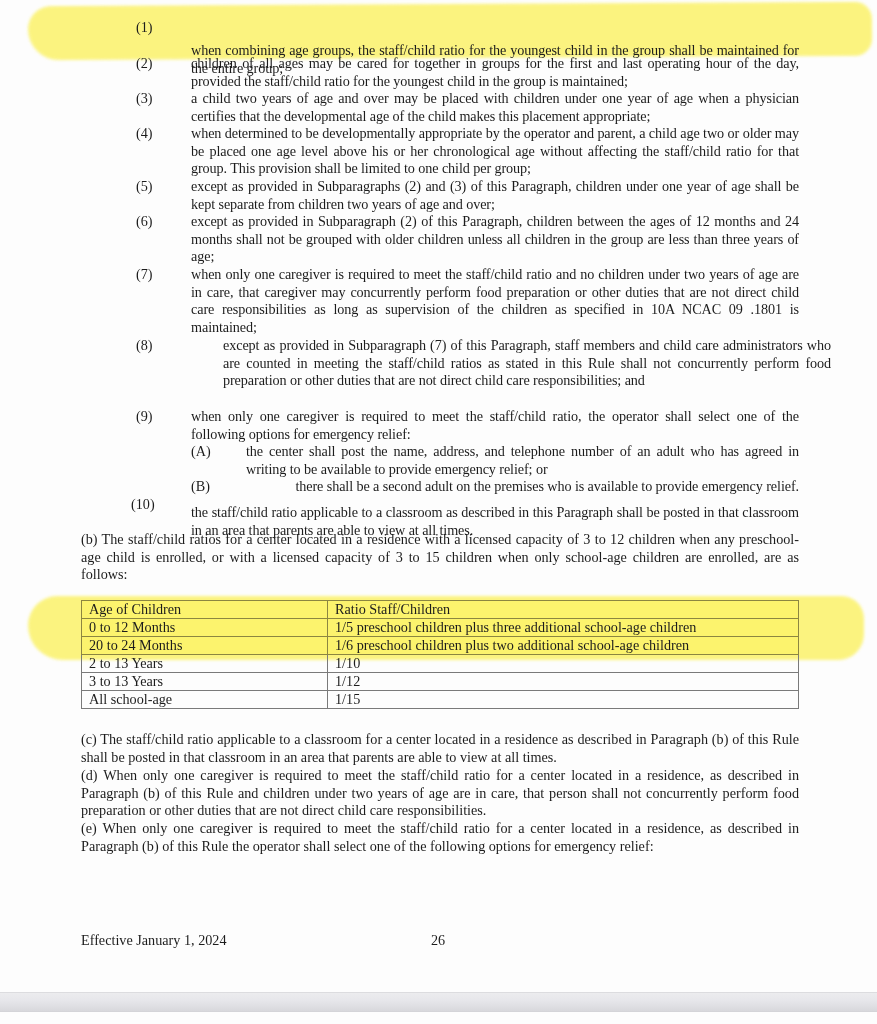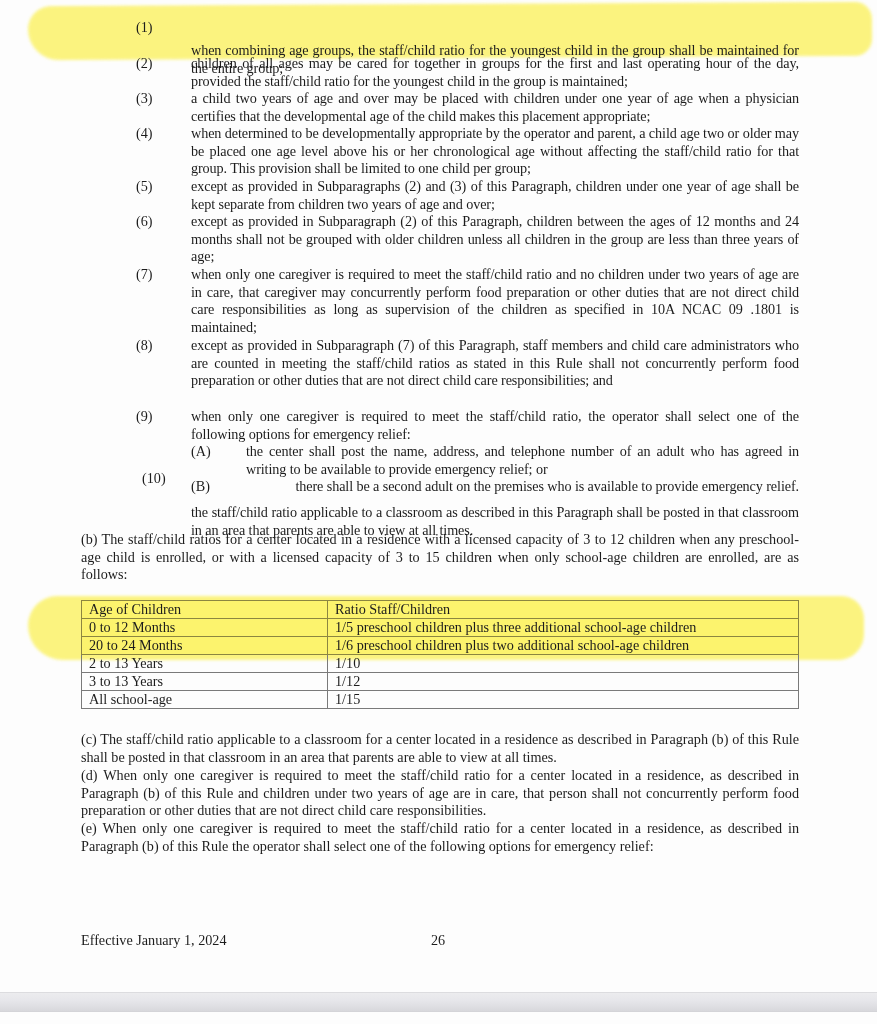--- a/index.html
+++ b/index.html
@@ -56,32 +56,32 @@
   <div class="num" style="left:136px; top:178px;">(5)</div>
   <div class="txt item" style="top:178px;">except as provided in Subparagraphs (2) and (3) of this Paragraph, children under one year of age shall be kept separate from children two years of age and over;</div>
 
   <div class="num" style="left:136px; top:213px;">(6)</div>
   <div class="txt item" style="top:213px;">except as provided in Subparagraph (2) of this Paragraph, children between the ages of 12 months and 24 months shall not be grouped with older children unless all children in the group are less than three years of age;</div>
 
   <div class="num" style="left:136px; top:266px;">(7)</div>
   <div class="txt item" style="top:266px;">when only one caregiver is required to meet the staff/child ratio and no children under two years of age are in care, that caregiver may concurrently perform food preparation or other duties that are not direct child care responsibilities as long as supervision of the children as specified in 10A NCAC 09 .1801 is maintained;</div>
 
   <div class="num" style="left:136px; top:337px;">(8)</div>
-  <div class="txt item" style="top:337px;">except as provided in Subparagraph (7) of this Paragraph, staff members and child care administrators who are counted in meeting the staff/child ratios as stated in this Rule shall not concurrently perform food preparation or other duties that are not direct child care responsibilities; and</div>
+  <div class="txt item" style="top:337px;margin-left:32px;">except as provided in Subparagraph (7) of this Paragraph, staff members and child care administrators who are counted in meeting the staff/child ratios as stated in this Rule shall not concurrently perform food preparation or other duties that are not direct child care responsibilities; and</div>
 
   <div class="num" style="left:136px; top:408px;">(9)</div>
   <div class="txt item" style="top:408px;">when only one caregiver is required to meet the staff/child ratio, the operator shall select one of the following options for emergency relief:</div>
 
   <div class="num" style="left:191px; top:443px;">(A)</div>
   <div class="txt sub" style="top:443px;">the center shall post the name, address, and telephone number of an adult who has agreed in writing to be available to provide emergency relief; or</div>
 
   <div class="num" style="left:191px; top:478px;">(B)</div>
   <div class="txt sub" style="top:478px; white-space:nowrap; text-align:right;">there shall be a second adult on the premises who is available to provide emergency relief.</div>
 
-  <div class="num" style="left:131px; top:470px;margin-left:11px;">(10)</div>
+  <div class="num" style="left:131px; top:496px;">(10)</div>
   <div class="txt item" style="top:504px;">the staff/child ratio applicable to a classroom as described in this Paragraph shall be posted in that classroom in an area that parents are able to view at all times.</div>
 
   <div class="para" style="top:531px;">(b)  The staff/child ratios for a center located in a residence with a licensed capacity of 3 to 12 children when any preschool-age child is enrolled, or with a licensed capacity of 3 to 15 children when only school-age children are enrolled, are as follows:</div>
 
   <table class="ratio">
     <tbody>
         <tr class="yellow">
       <td class="c1">Age of Children</td>
       <td>Ratio Staff/Children</td>
     </tr>

